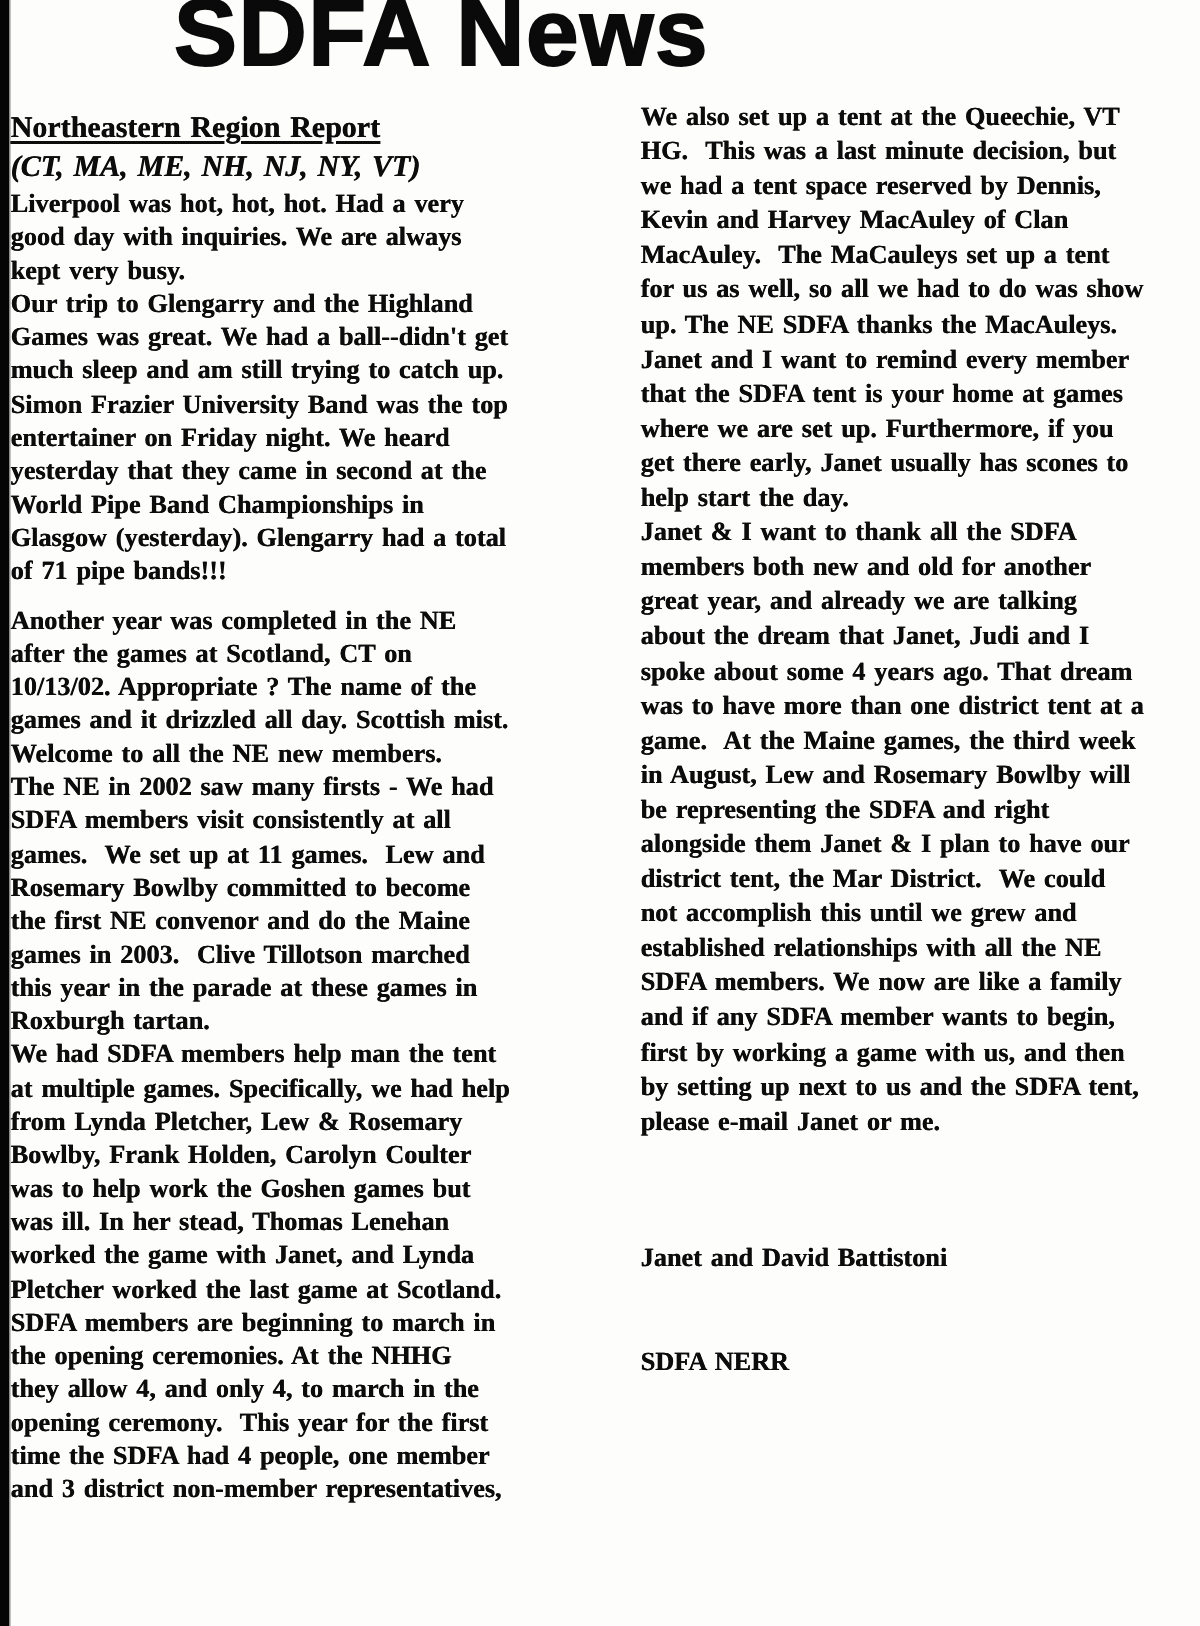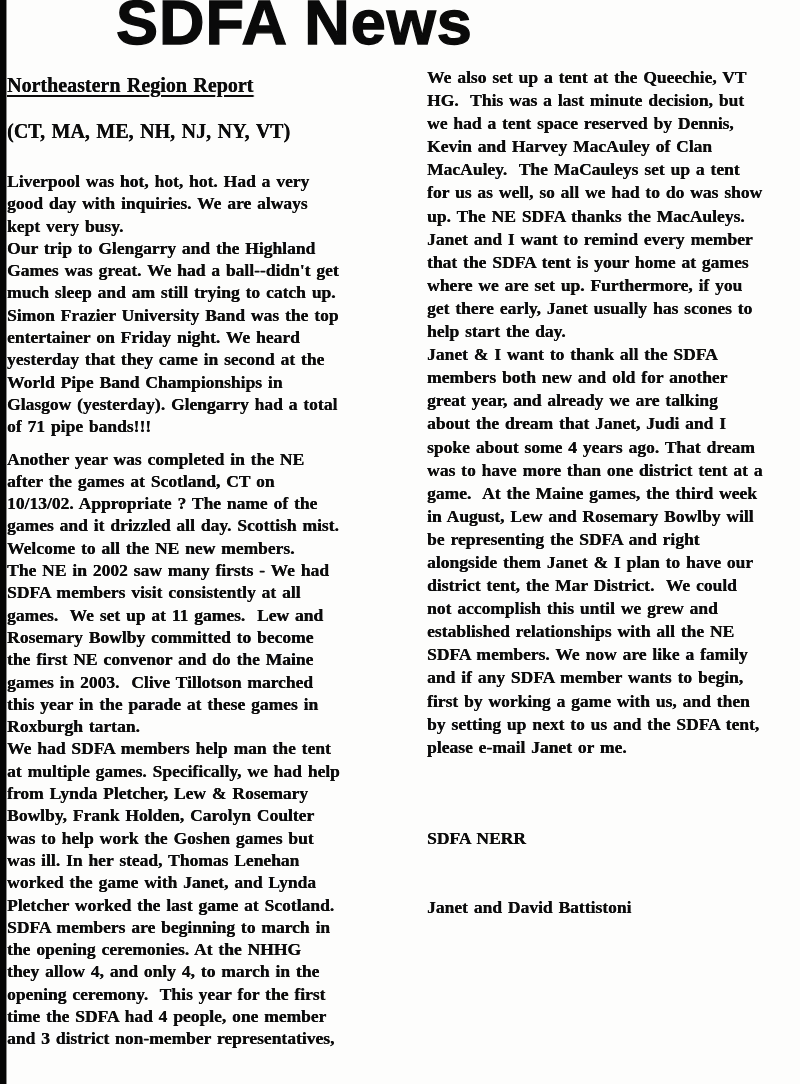--- a/index.html
+++ b/index.html
@@ -59,28 +59,27 @@
     width: 373px;
     font-size: 17.5px;
     line-height: 23.1px;
   }
   .heading {
     font-size: 20px;
     line-height: 26px;
     text-decoration: underline;
     text-decoration-thickness: 2px;
     text-underline-offset: 3px;
-    margin-bottom: 20px;
     white-space: pre;
   }
   .regions {
     font-size: 20px;
     line-height: 26px;
-    margin-bottom: 26px;
     white-space: pre;
+    font-style: italic;
   }
   .para {
     white-space: pre;
     margin: 0;
   }
   .para + .para.gap-before {
     margin-top: 10px;
   }
   .signature {
     margin-top: 22px;
@@ -166,21 +165,21 @@
 district tent, the Mar District.  We could
 not accomplish this until we grew and
 established relationships with all the NE
 SDFA members. We now are like a family
 and if any SDFA member wants to begin,
 first by working a game with us, and then
 by setting up next to us and the SDFA tent,
 please e-mail Janet or me.</p>
 
     <div class="signature">
+      <div class="sig-line">Janet and David Battistoni</div>
       <div class="sig-line">SDFA NERR</div>
-      <div class="sig-line">Janet and David Battistoni</div>
       
       
       
       
     </div>
   </div>
 </div>
 
 </body></html>

